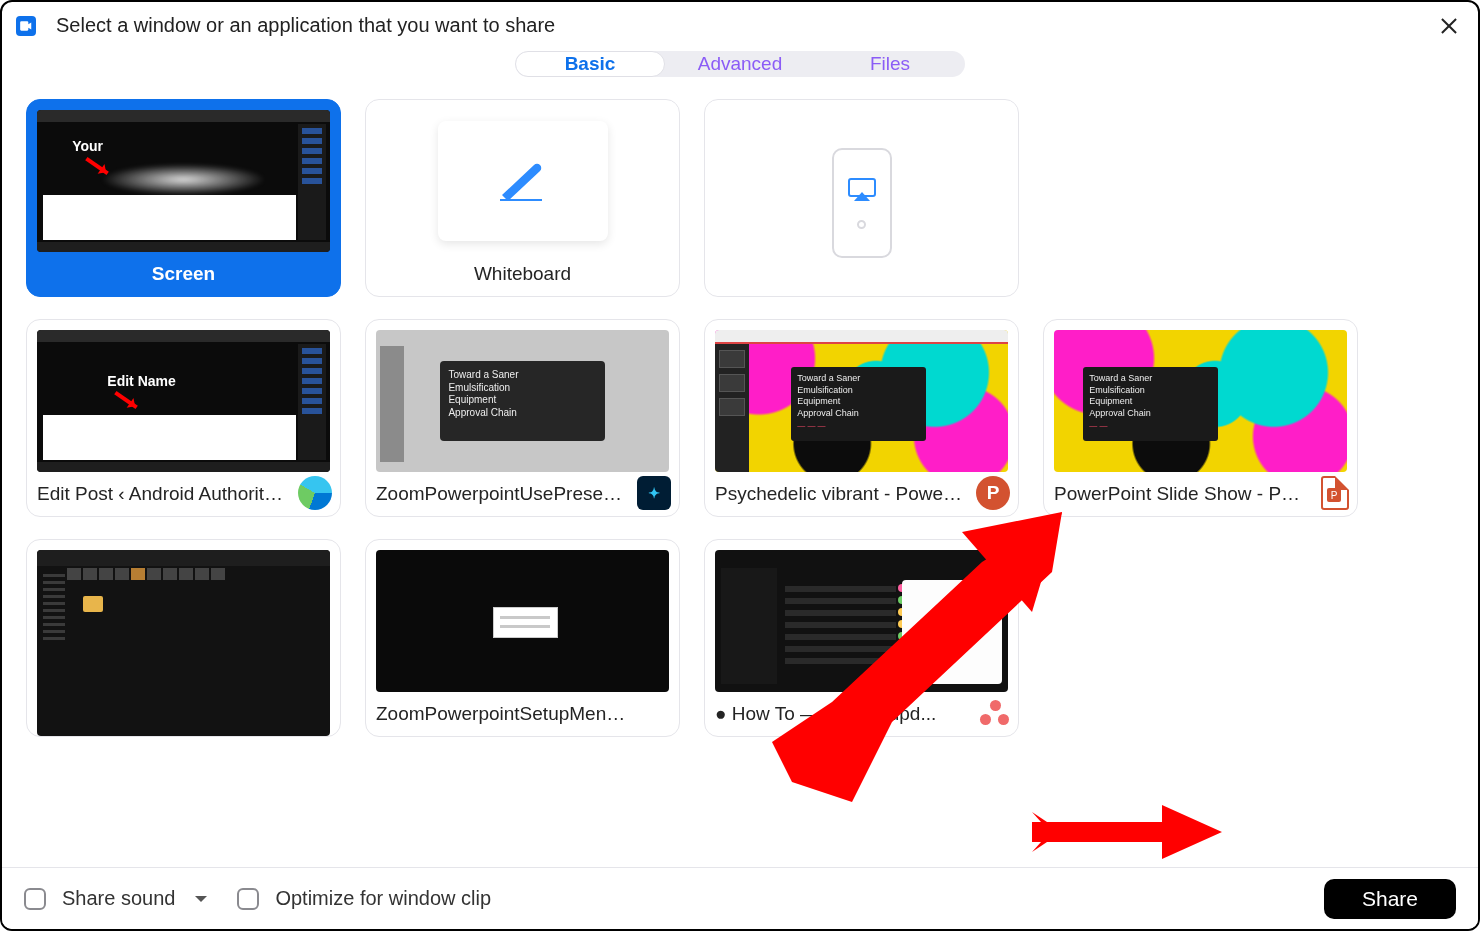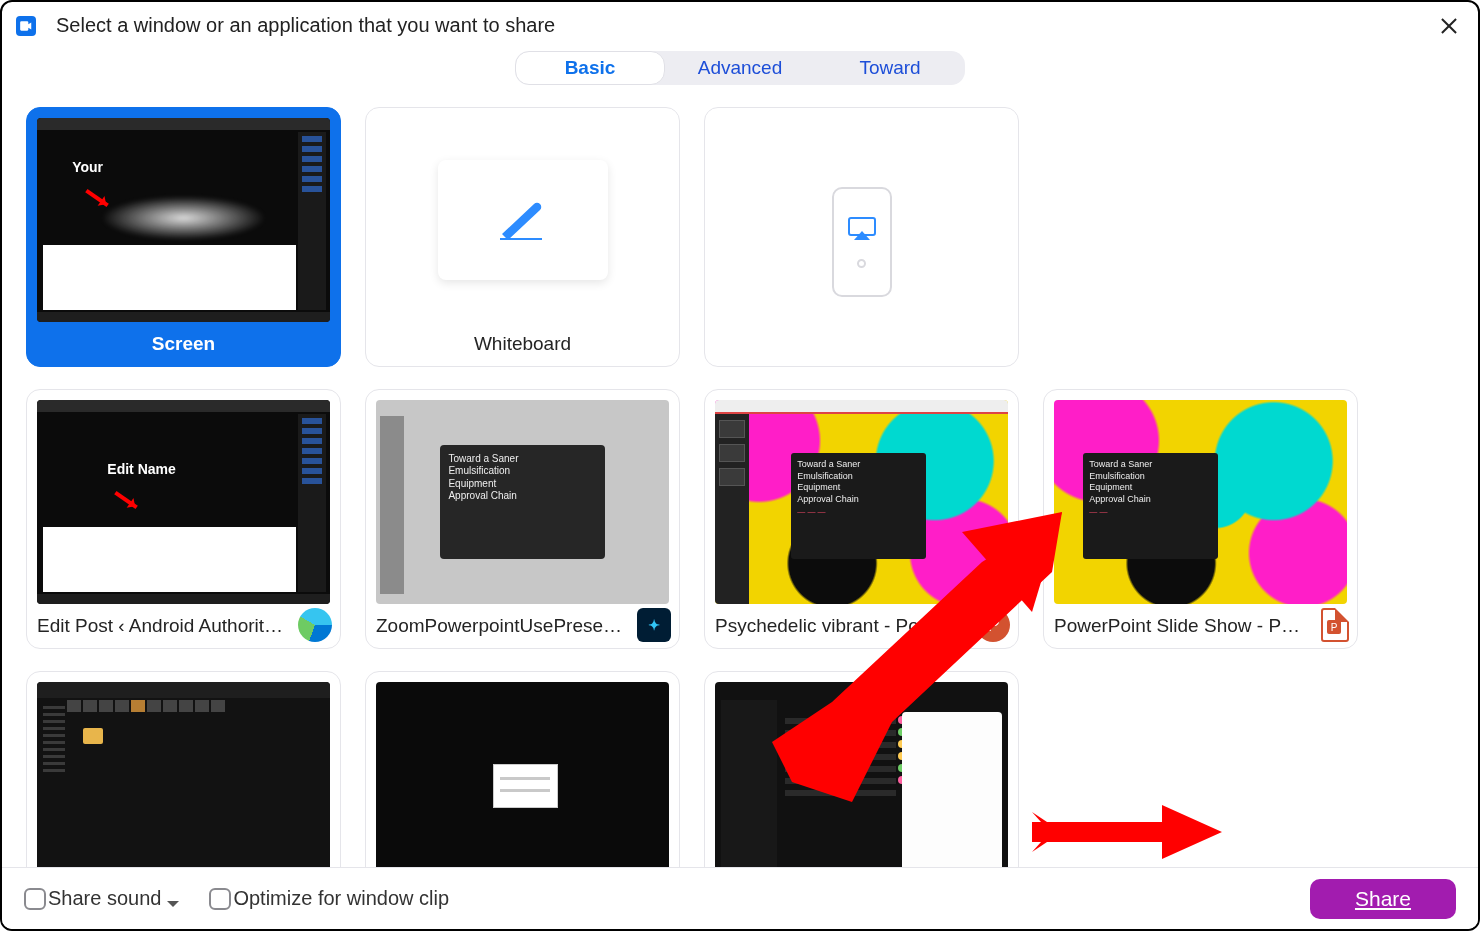--- a/index.html
+++ b/index.html
@@ -47,27 +47,27 @@
   .tabbar {
     display: flex;
     justify-content: center;
     margin-top: 4px;
   }
   .tabs {
     display: flex;
     background: #EDEDF2;
     border-radius: 14px;
     overflow: hidden;
-    height: 34px;
+    height: 26px;
   }
   .tab {
     width: 150px;
     display: flex; align-items: center; justify-content: center;
     font-size: 19px;
-    color: #1d4ed8;
+    color: #8b5cf6;
     cursor: pointer;
   }
   .tab.active {
     background: #fff;
     color: #0E71EB;
     font-weight: 600;
     border: 1px solid #E0E0E6;
     border-radius: 14px;
   }
 
@@ -82,21 +82,21 @@
     row-gap: 22px;
   }
   .card {
     border: 1px solid #E5E5EA;
     border-radius: 14px;
     overflow: hidden;
     background: #fff;
     cursor: pointer;
     display: flex;
     flex-direction: column;
-    height: 260px;
+    height: 198px;
   }
   .card .thumb {
     flex: 1;
     margin: 10px 10px 0 10px;
     border-radius: 4px;
     position: relative;
     overflow: hidden;
     background: #111;
   }
   .labelrow {
@@ -254,46 +254,45 @@
     left: 0; right: 0; bottom: 0;
     height: 62px;
     border-top: 1px solid #E5E5EA;
     display: flex;
     align-items: center;
     padding: 0 22px;
     gap: 30px;
     background: #fff;
   }
   .chk {
-    display: flex; align-items: flex-end; gap: 2px;
+    display: flex; align-items: center; gap: 16px;
     font-size: 20px; color: #333;
     cursor: pointer;
   }
   .chk .box {
     width: 22px; height: 22px;
     border: 2px solid #8a8a8f;
     border-radius: 6px;
   }
   .chk .caret {
     margin-left: 4px;
     border: 6px solid transparent;
     border-top-color: #555;
     transform: translateY(3px);
   }
   .share-btn {
     margin-left: auto;
-    background: #a21caf;
+    background: #000000;
     color: #fff;
     border: none;
     border-radius: 10px;
     font-size: 21px;
     font-weight: 500;
-    width: 146px; height: 40px;
+    width: 132px; height: 40px;
     cursor: pointer;
-    text-decoration: underline;
   }
 
   
   .ic-edge {
     background: conic-gradient(#36c5f0 0 90deg,#0078d4 90deg 200deg,#6ecb63 200deg 300deg,#36c5f0 300deg 360deg);
   }
   .ic-photoshop { background:#001d34; border-radius:6px; font-size:14px; color:#31c5f4; }
   .ic-ppt {
     background:#d35230;
   }
@@ -343,21 +342,21 @@
       </svg>
   </div>
   <div class="title-text">Select a window or an application that you want to share</div>
   <div class="close-x"></div>
 </div>
 
 <div class="tabbar">
   <div class="tabs">
     <div class="tab active">Basic</div>
     <div class="tab">Advanced</div>
-    <div class="tab">Toward</div>
+    <div class="tab">Files</div>
   </div>
 </div>
 
 <div class="content">
   <div class="grid">
 
     <div class="card selected">
       <div class="thumb desktop">
         <div class="chrome-bar"></div>
         <div class="sidestrip">

